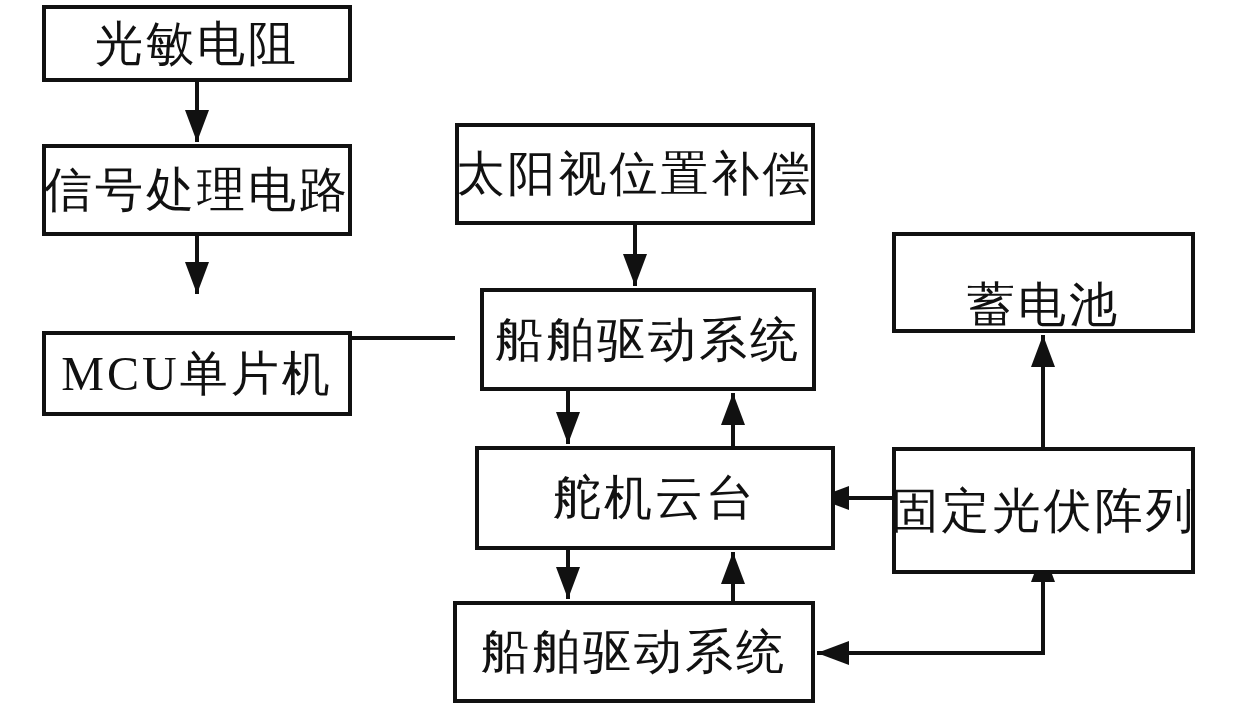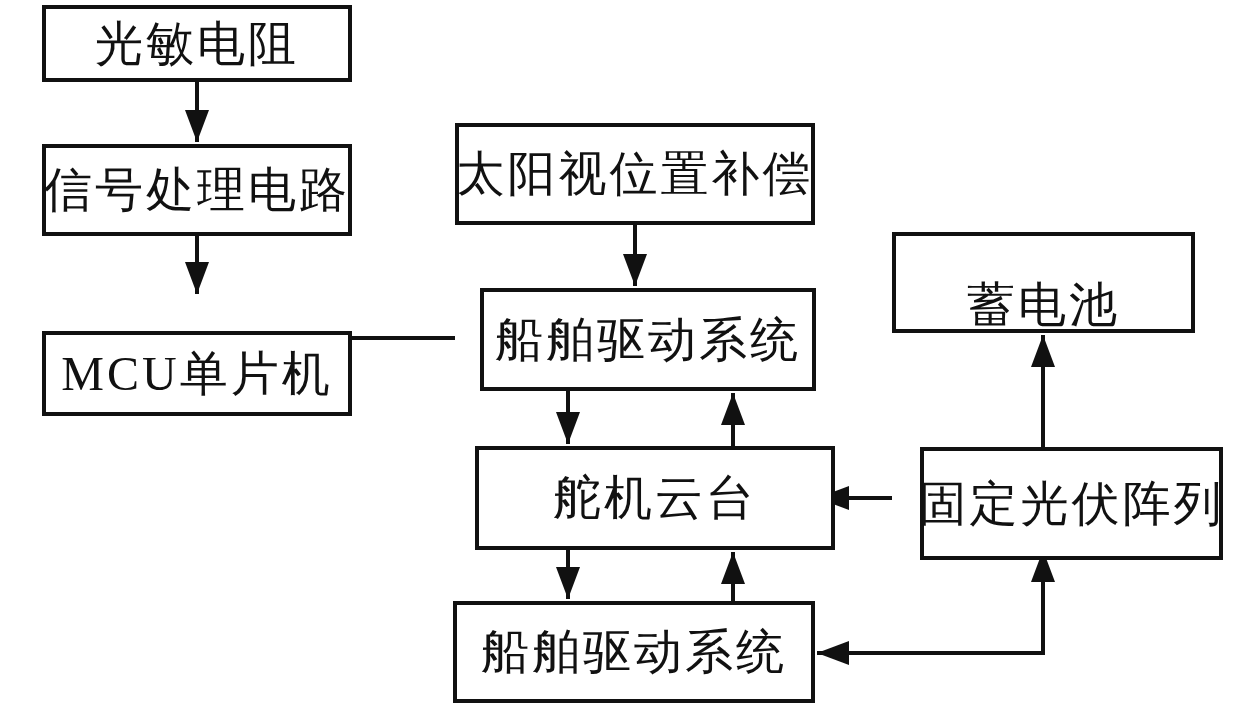--- a/index.html
+++ b/index.html
@@ -88,17 +88,17 @@
       </div>
       <div class="node" style="left: 475px; top: 446px; width: 360px; height: 104px;">
         <span class="node-label">舵机云台</span>
       </div>
       <div class="node" style="left: 453px; top: 601px; width: 362px; height: 102px;">
         <span class="node-label">船舶驱动系统</span>
       </div>
       <div class="node" style="left: 892px; top: 232px; width: 303px; height: 101px; align-items: flex-end;">
         <span class="node-label">蓄电池</span>
       </div>
-      <div class="node" style="left: 892px; top: 447px; width: 303px; height: 113px; margin-left: 28px;">
+      <div class="node" style="left: 892px; top: 447px; width: 303px; height: 127px;">
         <span class="node-label">固定光伏阵列</span>
       </div>
     </div>
 </div>
 
 </body></html>

